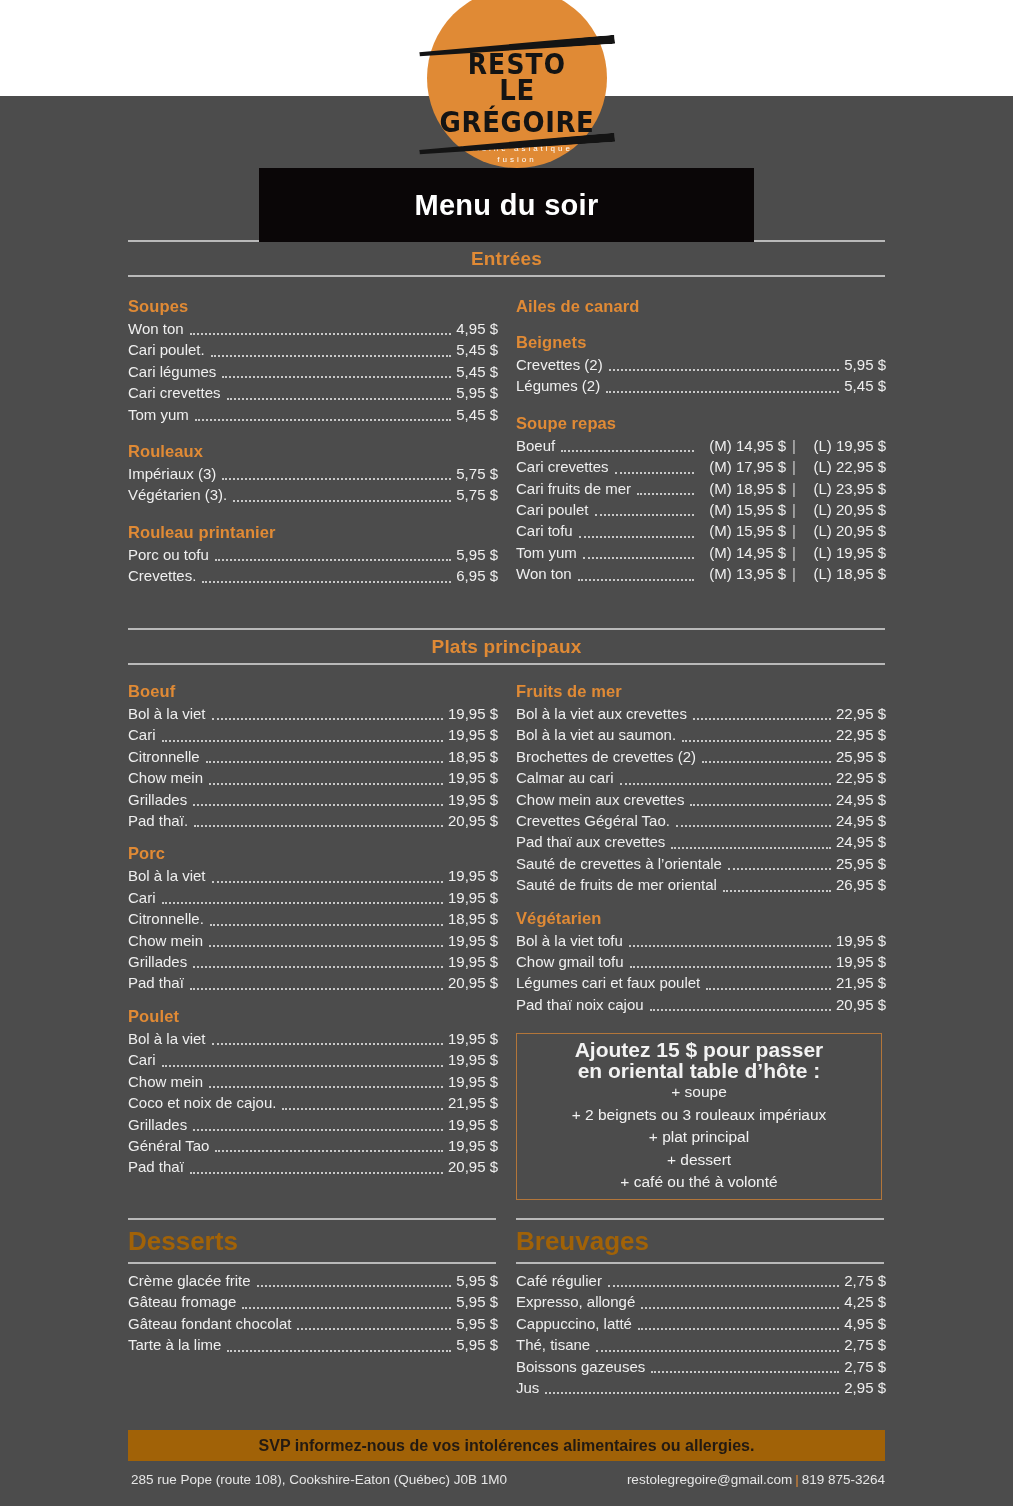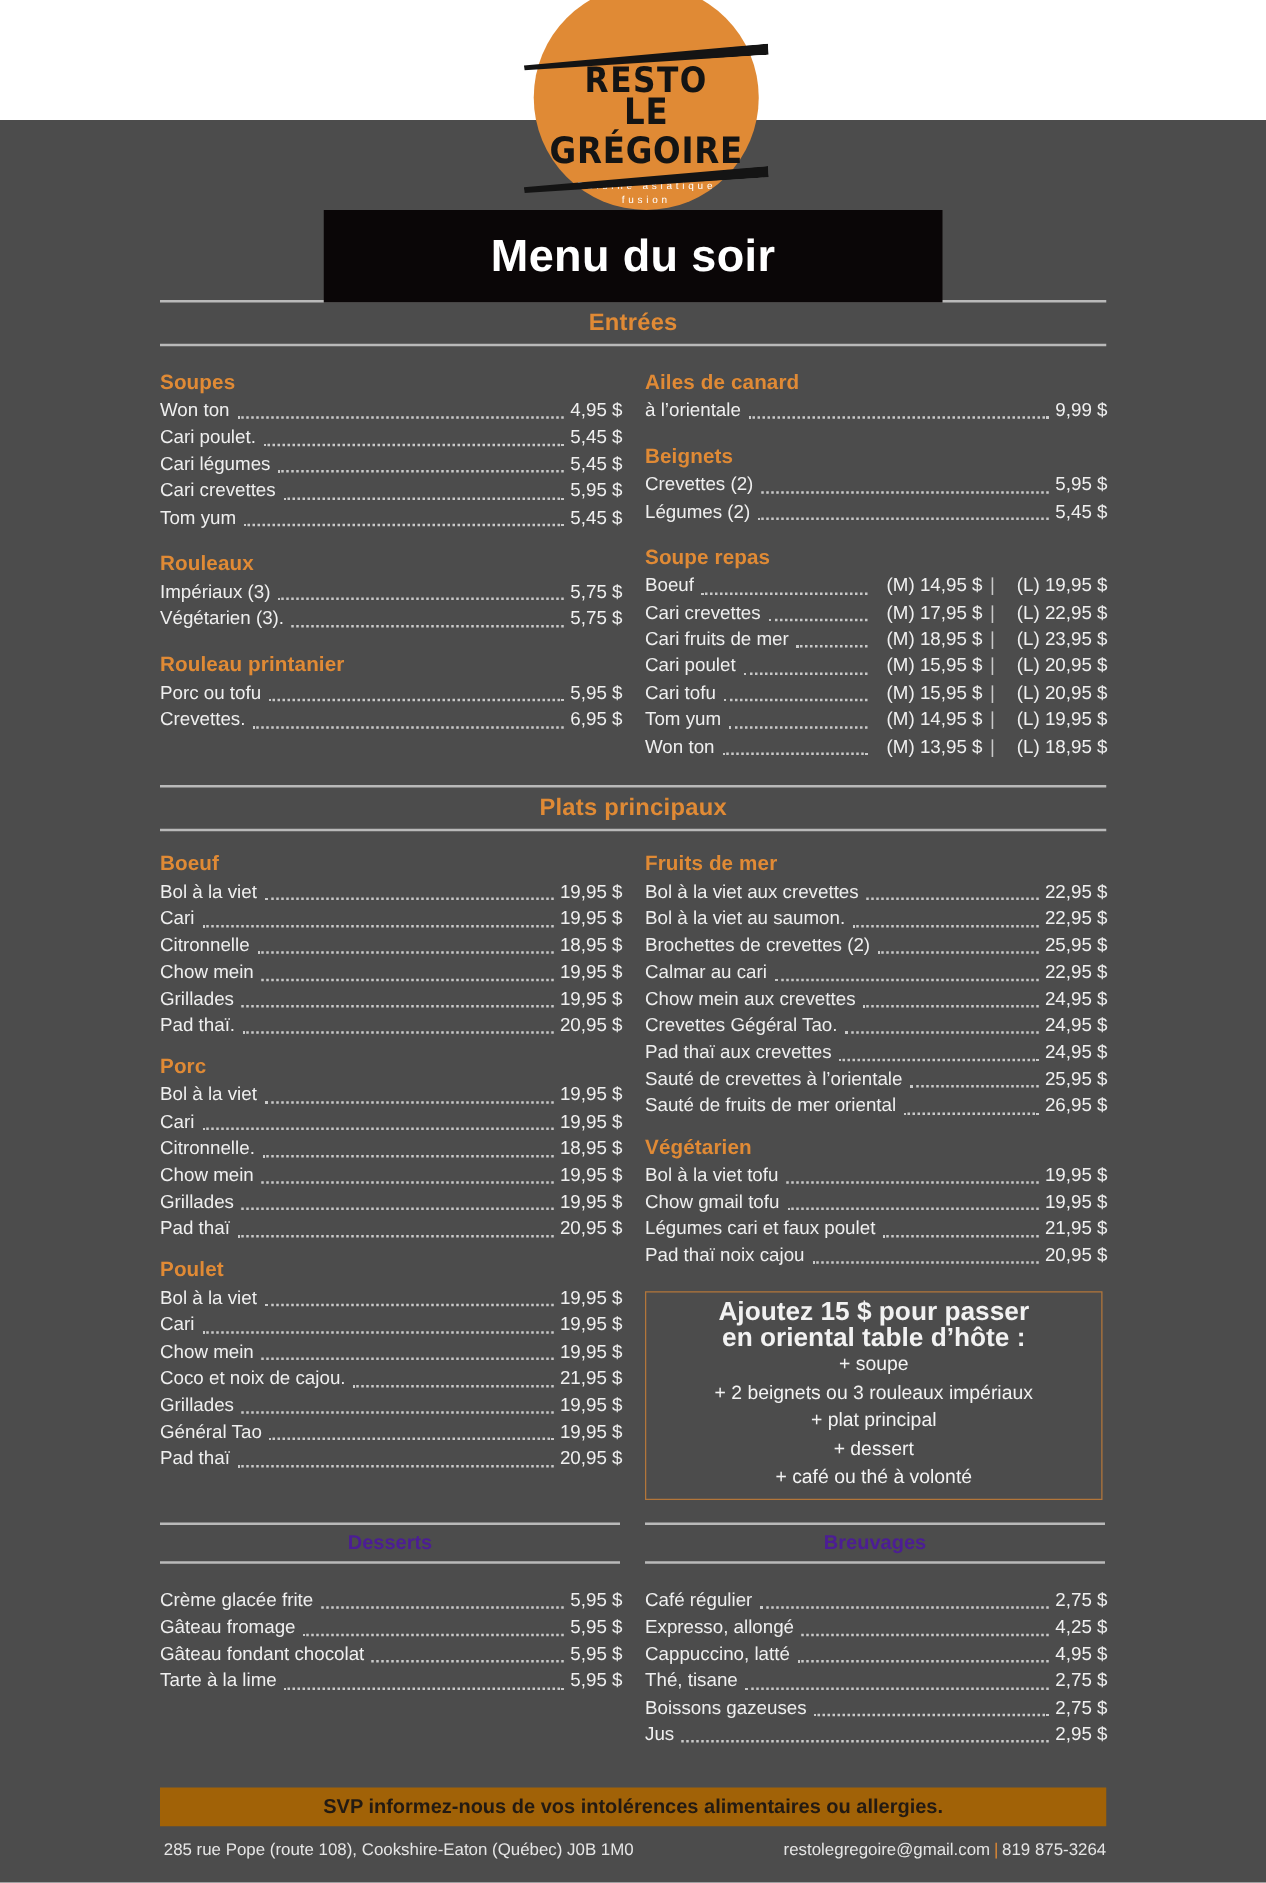--- a/index.html
+++ b/index.html
@@ -45,35 +45,35 @@
     font-family:"Liberation Sans", sans-serif;
   }
 
   
   .title-bar{
     position:absolute;left:259px;top:168px;width:495px;height:74px;
     background:#0a0607;z-index:4;
     display:flex;align-items:center;justify-content:center;
   }
   .title-bar span{
-    color:#ffffff;font-size:36px;font-weight:700;letter-spacing:0.3px;
+    color:#ffffff;font-size:29px;font-weight:700;letter-spacing:0.3px;
   }
 
   
   .band{position:absolute;left:128px;width:757px;}
   .band .rule{height:2px;background:#b9b9b9;}
   .band .band-label{
     text-align:center;color:#e08a35;font-size:19px;font-weight:700;
     padding:6px 0 5px 0;letter-spacing:0.2px;
   }
 
   .band-split{position:absolute;width:368px;}
   .band-split .rule{height:2px;background:#b9b9b9;}
   .band-split .band-label{
-    text-align:center;color:#4c1d95;font-size:16px;font-weight:700;
+    text-align:left;color:#a16207;font-size:26px;font-weight:700;
     padding:6px 0 5px 0;
   }
 
   
   .col{position:absolute;width:370px;}
   .col-left{left:128px;}
   .col-right{left:516px;}
 
   .cat{
     color:#e08a35;font-size:16.5px;font-weight:700;
@@ -216,25 +216,20 @@
     <div class="item">
         <span class="nm">Crevettes.</span>
         <span class="dots"></span>
         <span class="pr">6,95 $</span>
       </div>
   </div>
 
   <div class="col col-right" style="top:297px;">
 
     <div class="cat">Ailes de canard</div>
-    <div class="item">
-        <span class="nm">à l’orientale</span>
-        <span class="dots"></span>
-        <span class="pr">9,99 $</span>
-      </div>
 
     <div class="cat gap">Beignets</div>
     <div class="item">
         <span class="nm">Crevettes (2)</span>
         <span class="dots"></span>
         <span class="pr">5,95 $</span>
       </div>
     <div class="item">
         <span class="nm">Légumes (2)</span>
         <span class="dots"></span>

